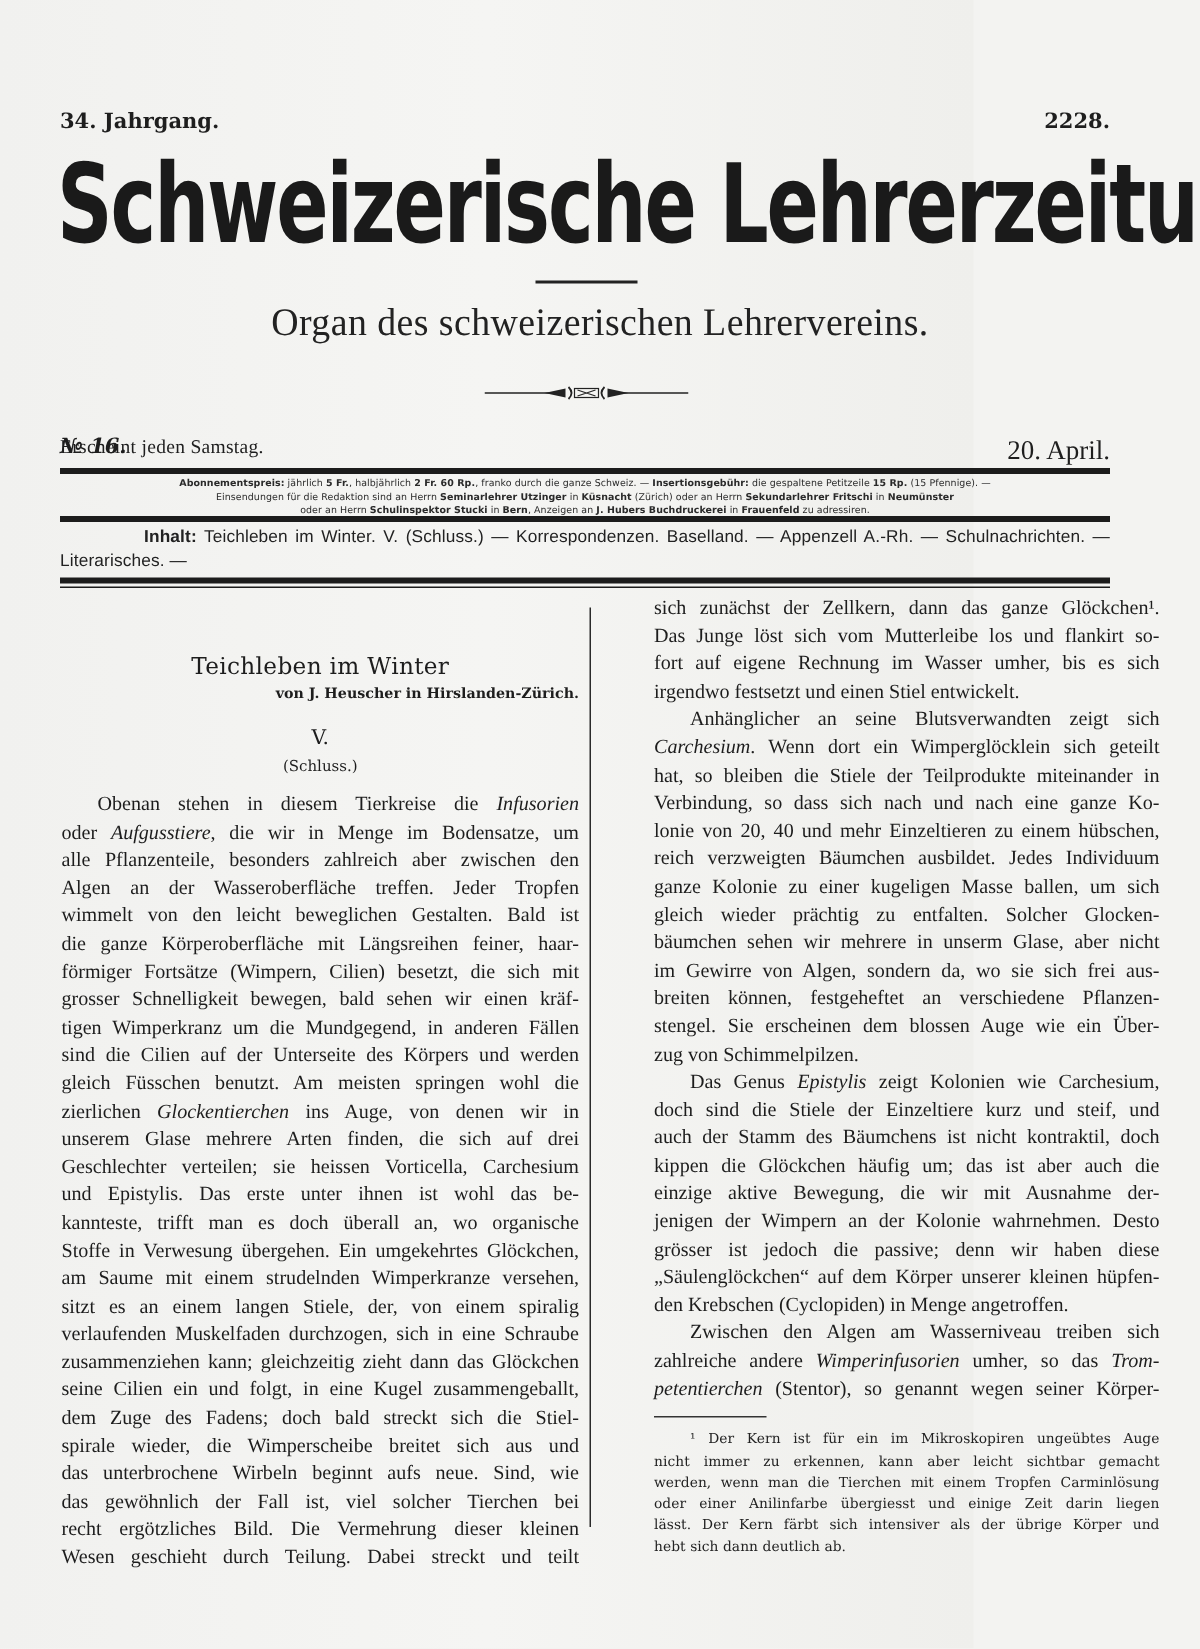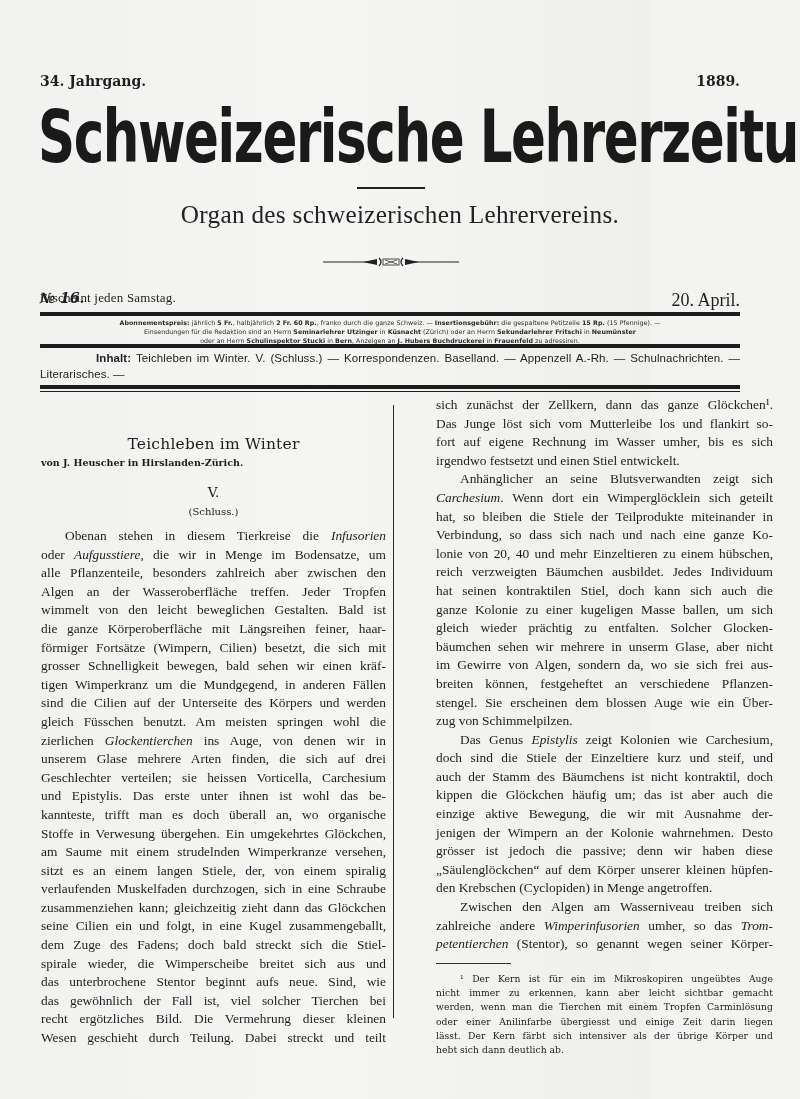--- a/index.html
+++ b/index.html
@@ -38,39 +38,39 @@
     .contents { position: absolute; top: 350px; left: 40px; width: 700px;
       font-family: "Liberation Sans", sans-serif; font-size: 11.5px; line-height: 16px; color: #222;
       text-align: justify; text-indent: 25px; letter-spacing: 0.1px; }
     .contents b { font-weight: bold; padding-left: 31px; }
     .col { position: absolute; top: 410px; font-family: "Liberation Serif", serif; font-size: 13.4px;
       line-height: 18.6px; color: #1d1d1d; text-align: justify; }
     .col-left { left: 41px; width: 345px; }
     .col-right { left: 404px; width: 337px; top: 396px; margin-left: 32px; }
     .col-divider { position: absolute; left: 393px; top: 405px; width: 1px; height: 613px; background: #2a2a2a; }
     .art-title { text-align: center; font-family: "DejaVu Serif", serif; font-size: 15.5px; margin-top: 24px; line-height: 20px; letter-spacing: 0.2px; }
-    .art-author { text-align: left; font-family: "DejaVu Serif", serif; font-weight: bold; font-size: 9.5px; margin-top: 2px; line-height: 14px; }
+    .art-author { text-align: right; font-family: "DejaVu Serif", serif; font-weight: bold; font-size: 9.5px; margin-top: 2px; line-height: 14px; }
     .art-part { text-align: center; font-family: "DejaVu Serif", serif; font-size: 13.5px; margin-top: 13px; line-height: 18px; }
     .art-sub { text-align: center; font-family: "DejaVu Serif", serif; font-size: 10px; margin-top: 4px; line-height: 14px; }
     .line { display: block; text-align-last: justify; white-space: nowrap; }
     .line.last { text-align-last: left; }
     .col-left .body { margin-top: 8px; }
     i { font-style: italic; }
     .fn-rule { width: 75px; height: 1px; background: #333; margin: 9px 0 8px 0; }
     .footnote { font-family: "DejaVu Serif", serif; font-size: 9.2px; line-height: 14.3px; color: #222; }
     .footnote .line { letter-spacing: 0.05px; }
   </style>
 </head>
 <body>
 
 <div class="page">
 
   <div class="topline">
     <span class="left">34. Jahrgang.</span>
-    <span class="right">1889.</span>
+    <span class="right">2228.</span>
   </div>
 
   <div class="masthead">Schweizerische Lehrerzeitung.</div>
   <div class="mast-rule"></div>
   <div class="subtitle">Organ des schweizerischen Lehrervereins.</div>
 
   <svg class="ornament" viewBox="0 0 136 12">
     <line x1="0" y1="6" x2="52" y2="6" stroke="#222" stroke-width="1"></line>
     <path d="M40 6 L54 3 L54 9 Z" fill="#222"></path>
     <path d="M56 2 Q60 6 56 10" stroke="#222" fill="none" stroke-width="1.2"></path>
@@ -135,40 +135,39 @@
         <span class="line">und Epistylis.  Das erste unter ihnen ist wohl das be-</span>
         <span class="line">kannteste, trifft man es doch überall an, wo organische</span>
         <span class="line">Stoffe in Verwesung übergehen. Ein umgekehrtes Glöckchen,</span>
         <span class="line">am Saume mit einem strudelnden Wimperkranze versehen,</span>
         <span class="line">sitzt es an einem langen Stiele, der, von einem spiralig</span>
         <span class="line">verlaufenden Muskelfaden durchzogen, sich in eine Schraube</span>
         <span class="line">zusammenziehen kann; gleichzeitig zieht dann das Glöckchen</span>
         <span class="line">seine Cilien ein und folgt, in eine Kugel zusammengeballt,</span>
         <span class="line">dem Zuge des Fadens; doch bald streckt sich die Stiel-</span>
         <span class="line">spirale wieder, die Wimperscheibe breitet sich aus und</span>
-        <span class="line">das unterbrochene Stentor beginnt aufs neue.  Sind, wie</span>
+        <span class="line">das unterbrochene Wirbeln beginnt aufs neue.  Sind, wie</span>
         <span class="line">das gewöhnlich der Fall ist, viel solcher Tierchen bei</span>
         <span class="line">recht ergötzliches Bild.  Die Vermehrung dieser kleinen</span>
         <span class="line">Wesen geschieht durch Teilung.  Dabei streckt und teilt</span>
       </div>
   </div>
 
   <div class="col col-right">
     <div id="right-body">
         <span class="line">sich zunächst der Zellkern, dann das ganze Glöckchen¹.</span>
         <span class="line">Das Junge löst sich vom Mutterleibe los und flankirt so-</span>
         <span class="line">fort auf eigene Rechnung im Wasser umher, bis es sich</span>
         <span class="line last">irgendwo festsetzt und einen Stiel entwickelt.</span>
         <span class="line" style="padding-left: 24px;">Anhänglicher an seine Blutsverwandten zeigt sich</span>
         <span class="line"><i>Carchesium</i>.  Wenn dort ein Wimperglöcklein sich geteilt</span>
         <span class="line">hat, so bleiben die Stiele der Teilprodukte miteinander in</span>
         <span class="line">Verbindung, so dass sich nach und nach eine ganze Ko-</span>
         <span class="line">lonie von 20, 40 und mehr Einzeltieren zu einem hübschen,</span>
         <span class="line">reich verzweigten Bäumchen ausbildet.  Jedes Individuum</span>
-        <span class="line">hat seinen kontraktilen Stiel, doch kann sich auch die</span>
         <span class="line">ganze Kolonie zu einer kugeligen Masse ballen, um sich</span>
         <span class="line">gleich wieder prächtig zu entfalten.  Solcher Glocken-</span>
         <span class="line">bäumchen sehen wir mehrere in unserm Glase, aber nicht</span>
         <span class="line">im Gewirre von Algen, sondern da, wo sie sich frei aus-</span>
         <span class="line">breiten können, festgeheftet an verschiedene Pflanzen-</span>
         <span class="line">stengel.  Sie erscheinen dem blossen Auge wie ein Über-</span>
         <span class="line last">zug von Schimmelpilzen.</span>
         <span class="line" style="padding-left: 24px;">Das Genus <i>Epistylis</i> zeigt Kolonien wie Carchesium,</span>
         <span class="line">doch sind die Stiele der Einzeltiere kurz und steif, und</span>
         <span class="line">auch der Stamm des Bäumchens ist nicht kontraktil, doch</span>

